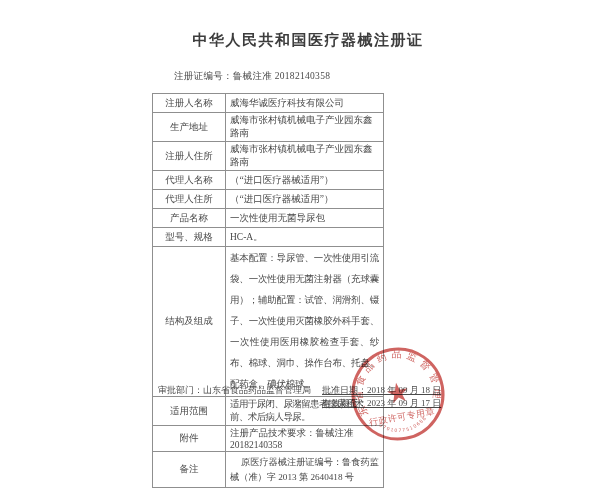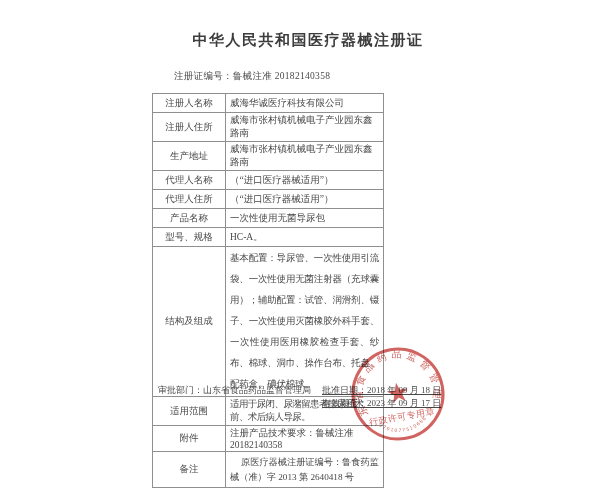--- a/index.html
+++ b/index.html
@@ -82,25 +82,25 @@
     <span>注册证编号：</span><span>鲁械注准 20182140358</span>
   </div>
 
   <table class="cert">
     <tbody>
         <tr class="r">
       <td class="lbl">注册人名称</td>
       <td class="val">威海华诚医疗科技有限公司</td>
     </tr>
     <tr class="r">
-      <td class="lbl">注册人住所</td>
+      <td class="lbl">生产地址</td>
       <td class="val">威海市张村镇机械电子产业园东鑫路南</td>
     </tr>
     <tr class="r">
-      <td class="lbl">生产地址</td>
+      <td class="lbl">注册人住所</td>
       <td class="val">威海市张村镇机械电子产业园东鑫路南</td>
     </tr>
     <tr class="r">
       <td class="lbl">代理人名称</td>
       <td class="val">（“进口医疗器械适用”）</td>
     </tr>
     <tr class="r">
       <td class="lbl">代理人住所</td>
       <td class="val">（“进口医疗器械适用”）</td>
     </tr>

